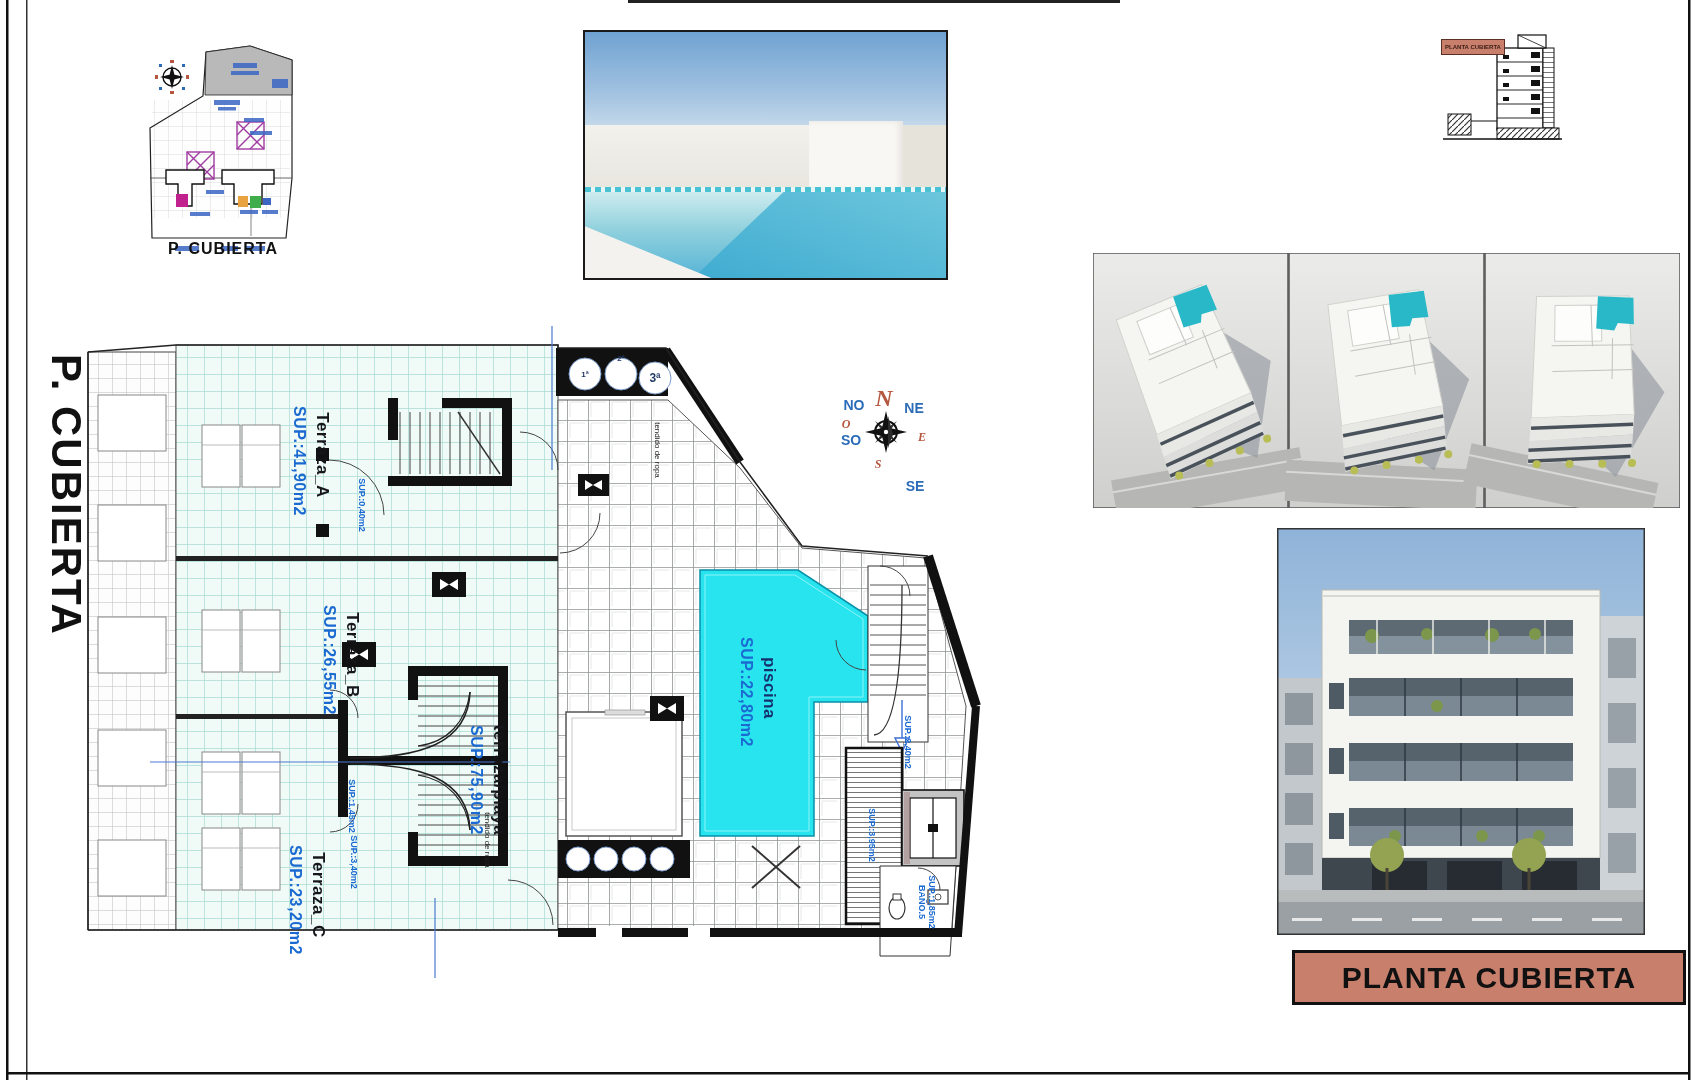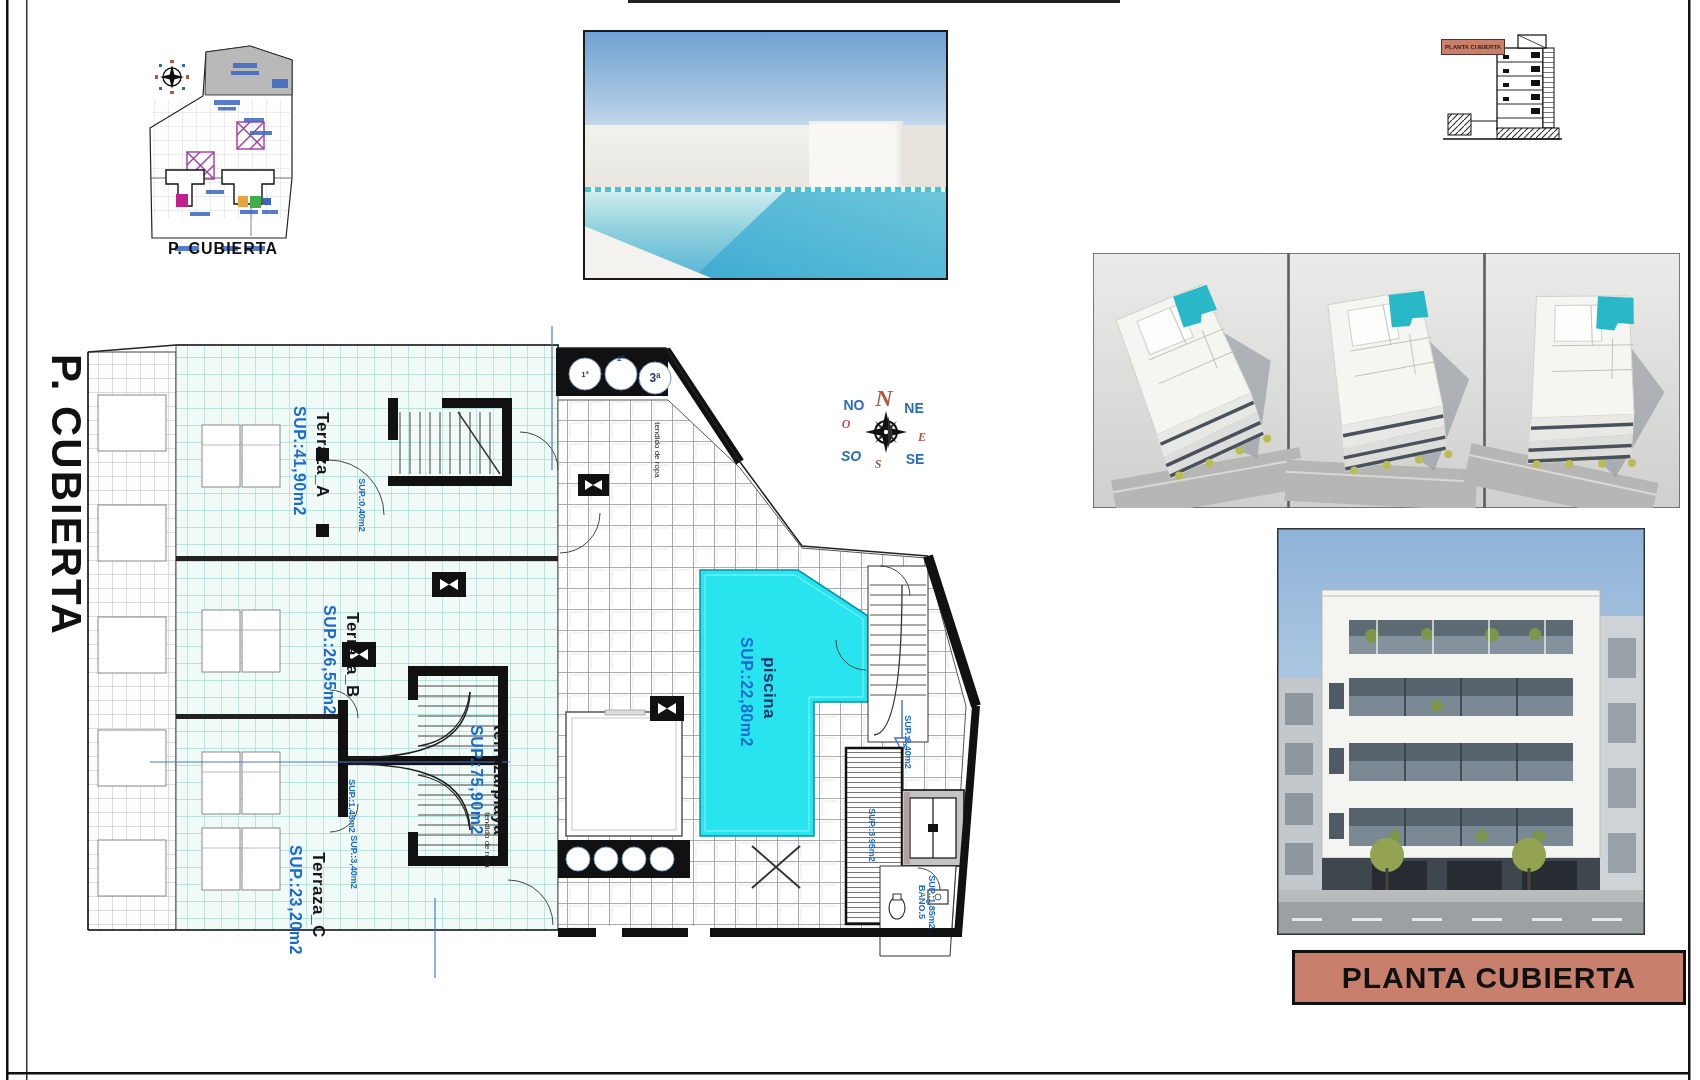--- a/index.html
+++ b/index.html
@@ -562,22 +562,22 @@
   <div class="section-tag">
     <span>PLANTA CUBIERTA</span>
   </div>
 
   <span class="cmp cmp-main" style="left:884px; top:398px; font-size:24px;">N</span>
   <span class="cmp cmp-main" style="left:878px; top:464px; font-size:12px;">S</span>
   <span class="cmp cmp-main" style="left:922px; top:437px; font-size:12px;">E</span>
   <span class="cmp cmp-main" style="left:846px; top:424px; font-size:12px;">O</span>
   <span class="cmp cmp-sub" style="left:854px; top:405px;">NO</span>
   <span class="cmp cmp-sub" style="left:914px; top:408px;">NE</span>
-  <span class="cmp cmp-sub" style="left:851px; top:456px;font-style:italic;">SO</span>
-  <span class="cmp cmp-sub" style="left:915px; top:459px;">SE</span>
+  <span class="cmp cmp-sub" style="left:851px; top:440px;">SO</span>
+  <span class="cmp cmp-sub" style="left:915px; top:486px;">SE</span>
 
   <span class="vlabel room-name" style="left:322px; top:455px;">Terraza_A</span>
   <span class="vlabel room-area" style="left:299px; top:461px;">SUP.:41,90m2</span>
 
   <span class="vlabel room-name" style="left:352px; top:655px;">Terraza_B</span>
   <span class="vlabel room-area" style="left:329px; top:660px;">SUP.:26,55m2</span>
 
   <span class="vlabel room-name" style="left:318px; top:895px;">Terraza_C</span>
   <span class="vlabel room-area" style="left:295px; top:900px;">SUP.:23,20m2</span>
 

